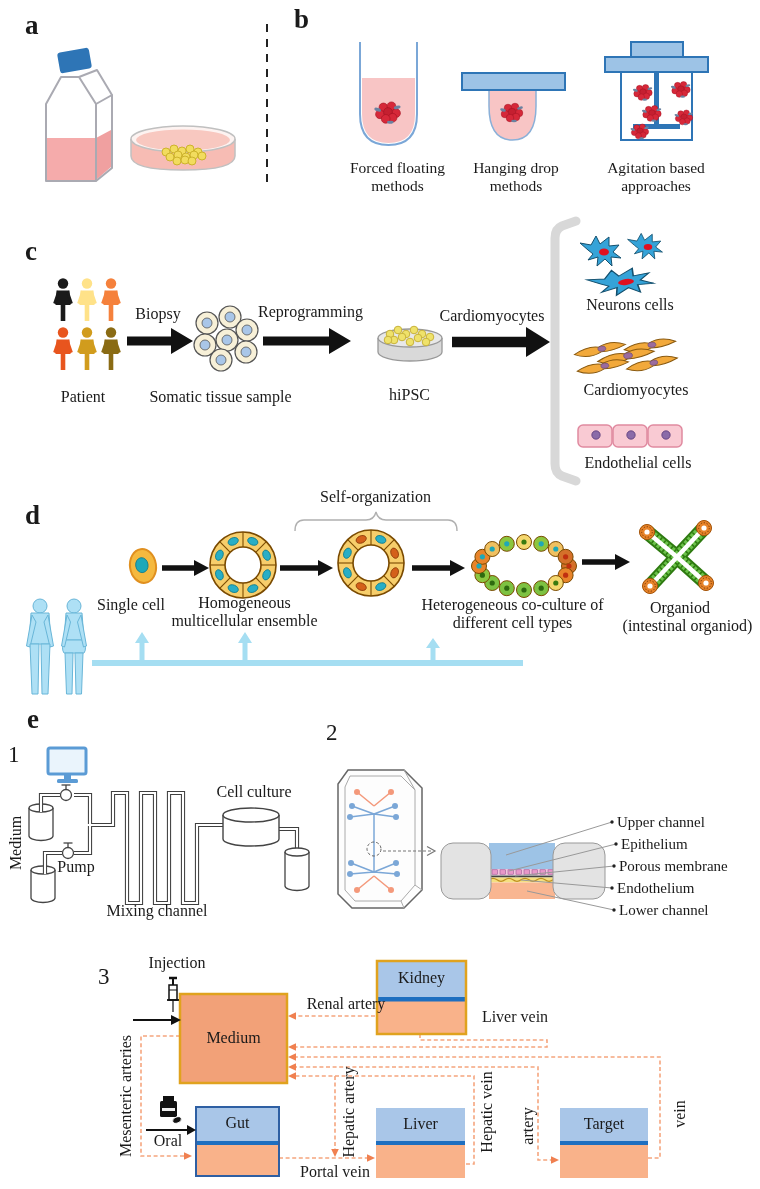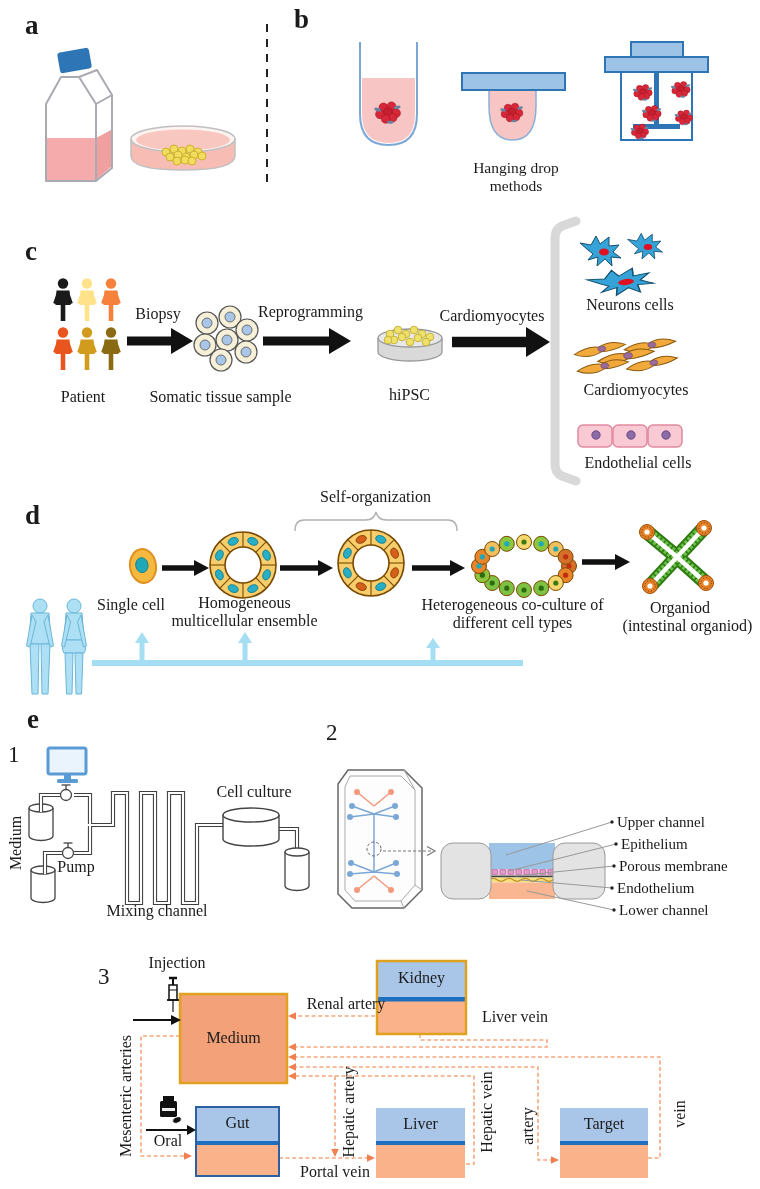--- a/index.html
+++ b/index.html
@@ -519,21 +519,23 @@
 
 <div class="lbl plabel" style="left:25px;top:10px;">a</div>
 <div class="lbl plabel" style="left:294px;top:4px;">b</div>
 <div class="lbl plabel" style="left:25px;top:236px;">c</div>
 <div class="lbl plabel" style="left:25px;top:500px;">d</div>
 <div class="lbl plabel" style="left:27px;top:704px;">e</div>
 <div class="lbl num" style="left:8px;top:742px;">1</div>
 <div class="lbl num" style="left:326px;top:720px;">2</div>
 <div class="lbl num" style="left:98px;top:964px;">3</div>
 
+<div class="lbl" style="left:335px;top:159px;width:125px;">Forced floating methods</div>
 <div class="lbl" style="left:455px;top:159px;width:122px;">Hanging drop methods</div>
+<div class="lbl" style="left:592px;top:159px;width:128px;">Agitation based approaches</div>
 
 <div class="lbl s16" style="left:118px;top:305px;width:80px;">Biopsy</div>
 <div class="lbl s16" style="left:248px;top:303px;width:125px;">Reprogramming</div>
 <div class="lbl s16" style="left:436px;top:307px;width:112px;">Cardiomyocytes</div>
 <div class="lbl s16" style="left:52px;top:388px;width:62px;">Patient</div>
 <div class="lbl s16" style="left:138px;top:388px;width:165px;">Somatic tissue sample</div>
 <div class="lbl s16" style="left:382px;top:386px;width:55px;">hiPSC</div>
 <div class="lbl s16" style="left:576px;top:296px;width:108px;">Neurons cells</div>
 <div class="lbl s16" style="left:572px;top:381px;width:128px;">Cardiomyocytes</div>
 <div class="lbl s16" style="left:572px;top:454px;width:132px;">Endothelial cells</div>

